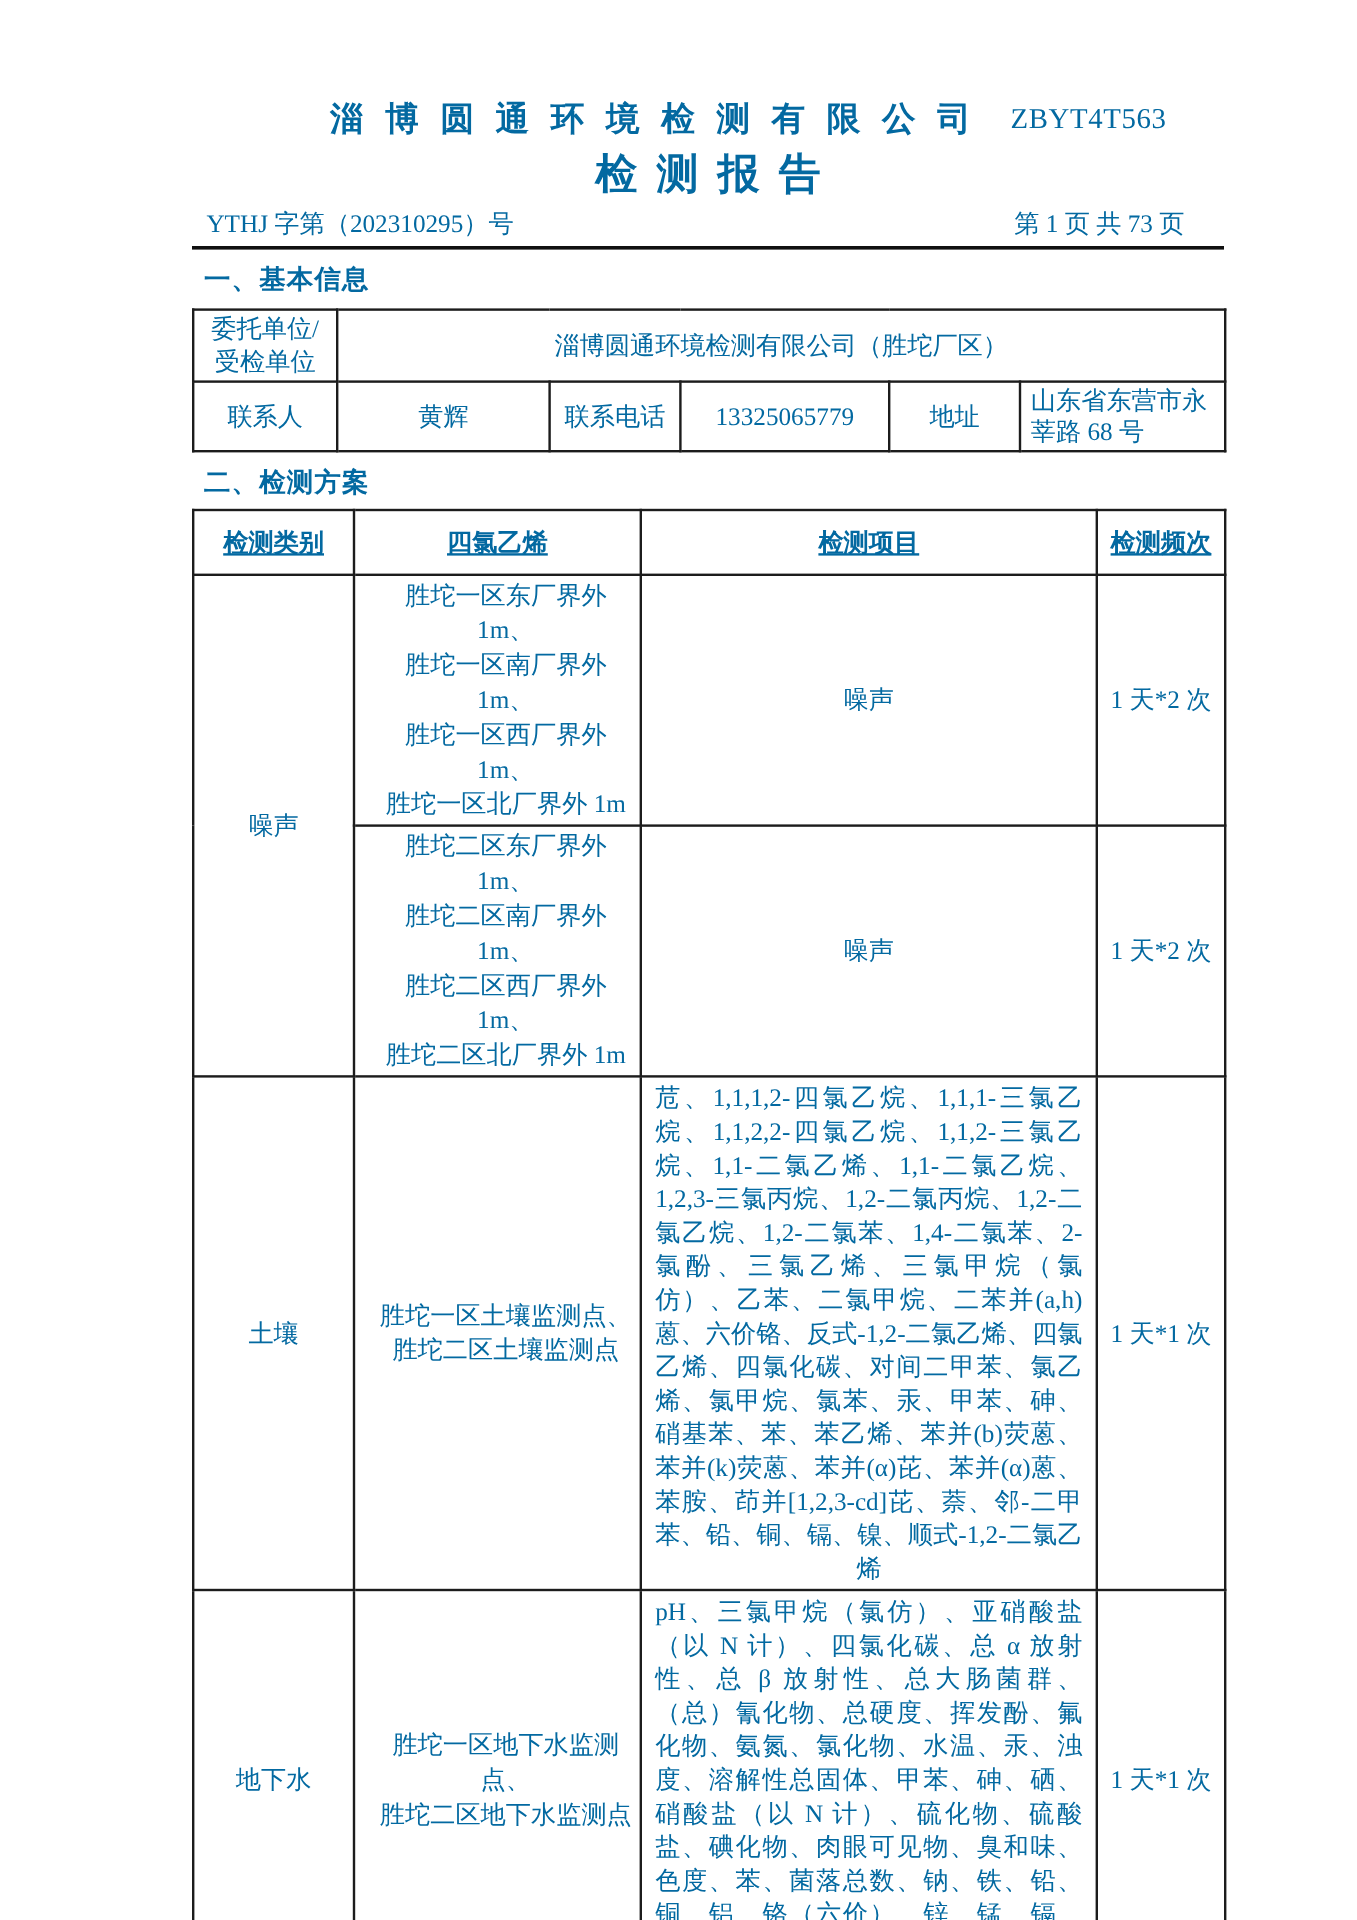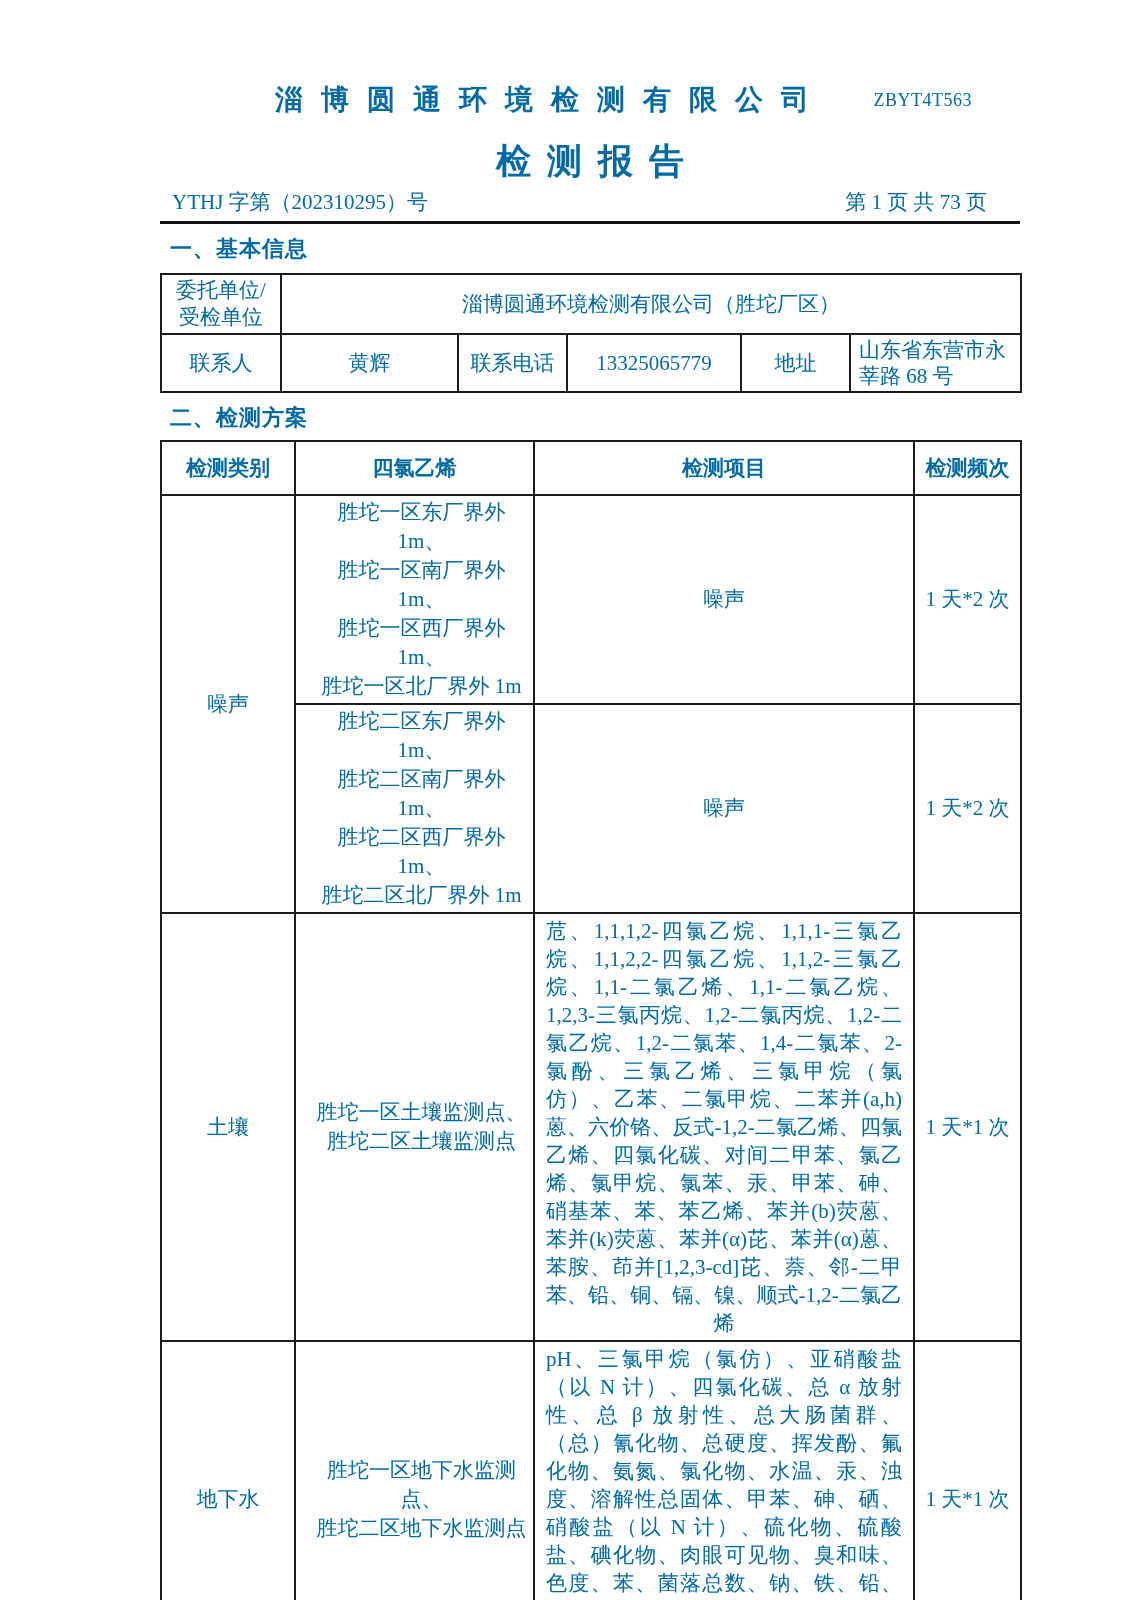--- a/index.html
+++ b/index.html
@@ -26,27 +26,27 @@
     font-size:28px;
     font-weight:bold;
     letter-spacing:18px;
     line-height:36px;
     white-space:nowrap;
   }
   .company-code{
     position:absolute;
     right:48px;
     top:7px;
-    font-size:18px;
+    font-size:24px;
     font-weight:normal;
     letter-spacing:0.5px;
     line-height:22px;
   }
   .report-title{
-    margin-top:21px;
+    margin-top:5px;
     text-align:center;
     padding-left:16px;
     font-size:35px;
     font-weight:bold;
     letter-spacing:16px;
     line-height:46px;
     white-space:nowrap;
   }
   .report-meta{
     margin-top:4px;
@@ -96,21 +96,21 @@
   .itemscell{
     text-align:justify;
     text-align-last:center;
     text-justify:inter-character;
     line-height:28px;
     padding:3px 11px;
   }
   .r-basic1{height:53px;}
   .r-basic2{height:57px;}
   .r-basic3{height:58px;}
-  .r-planhead{height:54px;}
+  .r-planhead{height:54px;text-decoration:underline;}
   .r-noise1{height:117px;}
   .r-noise2{height:115px;}
   .r-soil{height:372px;}
   .r-gw{height:286px;}
 </style>
 </head>
 <body>
 
 <div class="sheet">
   <div class="content">

